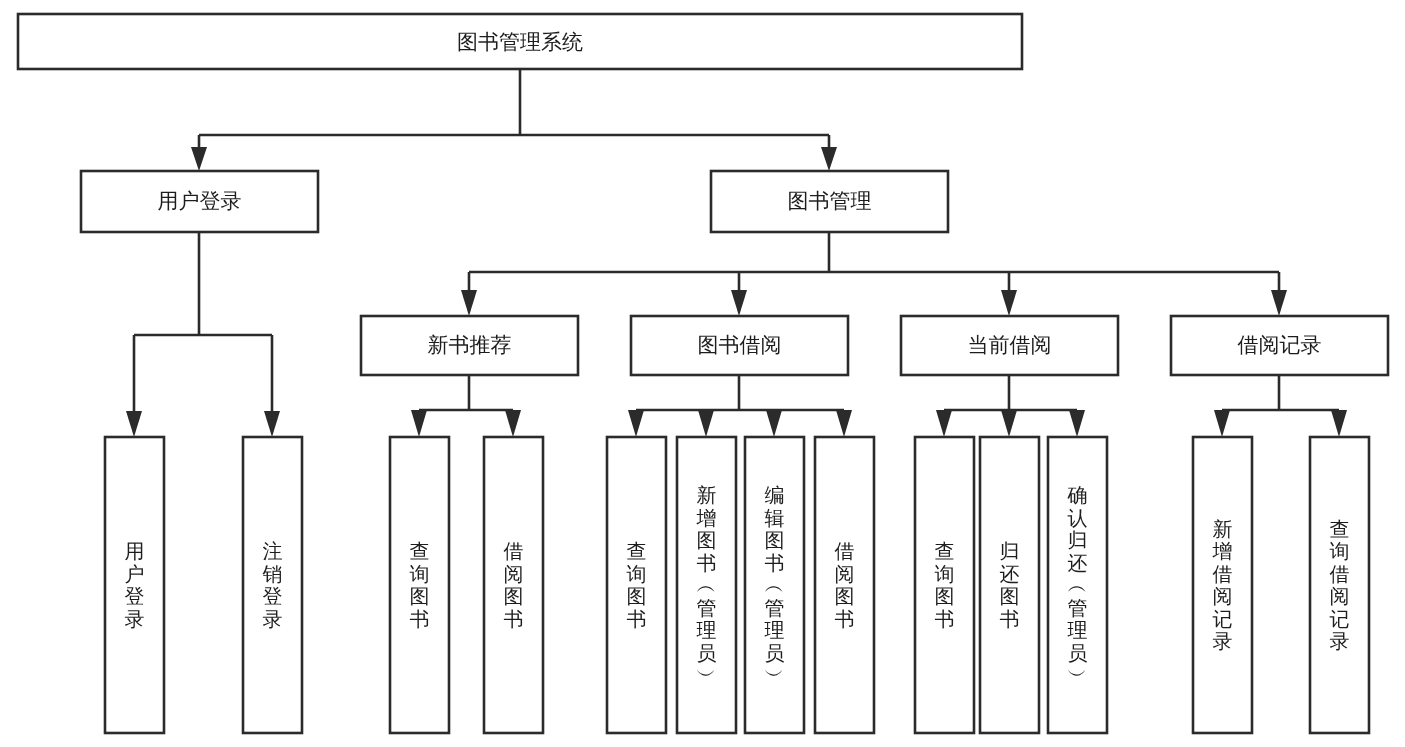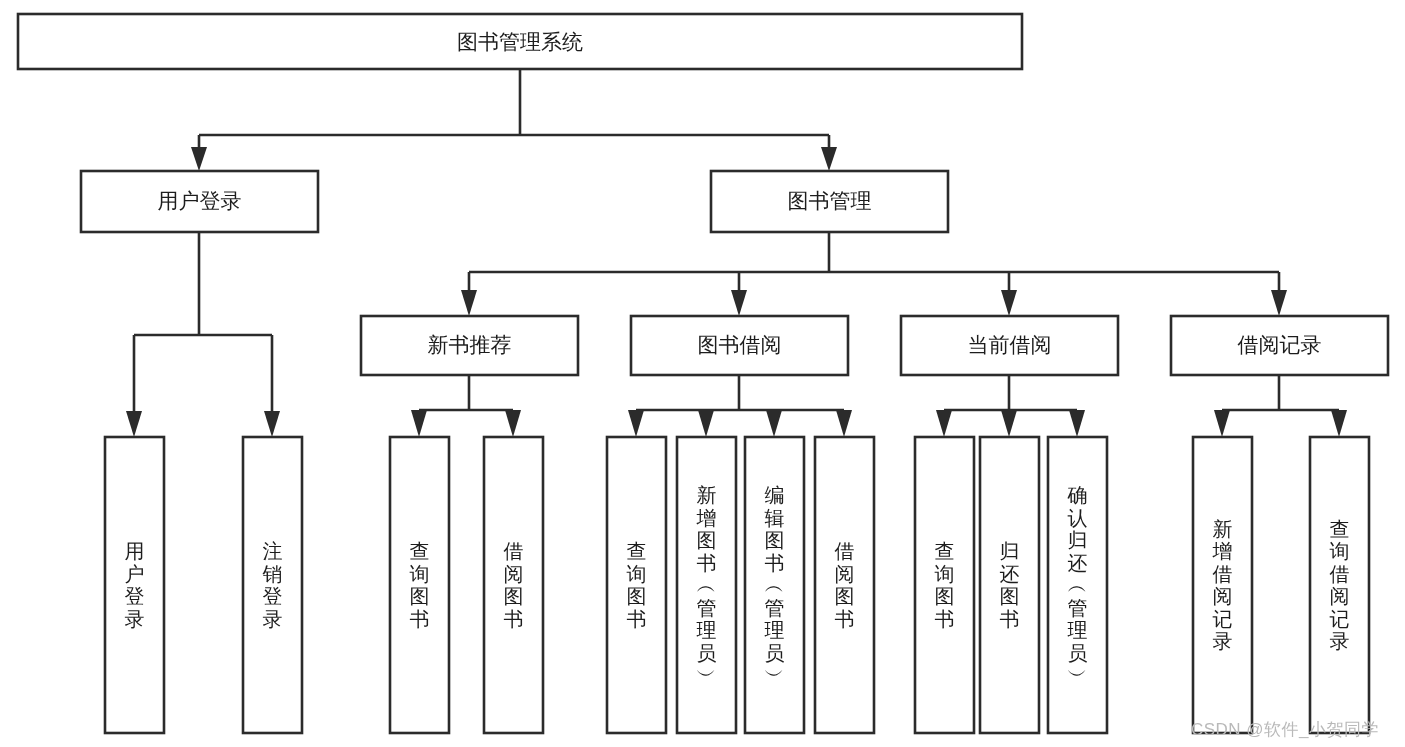--- a/index.html
+++ b/index.html
@@ -213,14 +213,13 @@
             <text class="node-label-vertical" x="1222.5" y="517.5"><tspan x="1222.5" dy="18.45">新</tspan><tspan x="1222.5" dy="22.5">增</tspan><tspan x="1222.5" dy="22.5">借</tspan><tspan x="1222.5" dy="22.5">阅</tspan><tspan x="1222.5" dy="22.5">记</tspan><tspan x="1222.5" dy="22.5">录</tspan></text>
           </g>
           <g>
             <rect class="node-rect" x="1310" y="437" width="59" height="296"></rect>
             <text class="node-label-vertical" x="1339.5" y="517.5"><tspan x="1339.5" dy="18.45">查</tspan><tspan x="1339.5" dy="22.5">询</tspan><tspan x="1339.5" dy="22.5">借</tspan><tspan x="1339.5" dy="22.5">阅</tspan><tspan x="1339.5" dy="22.5">记</tspan><tspan x="1339.5" dy="22.5">录</tspan></text>
           </g>
         </g>
     </g>
   </svg>
 
-  <div class="watermark">CSDN @软件_小贺同学</div>
 </div>
 
 </body></html>

